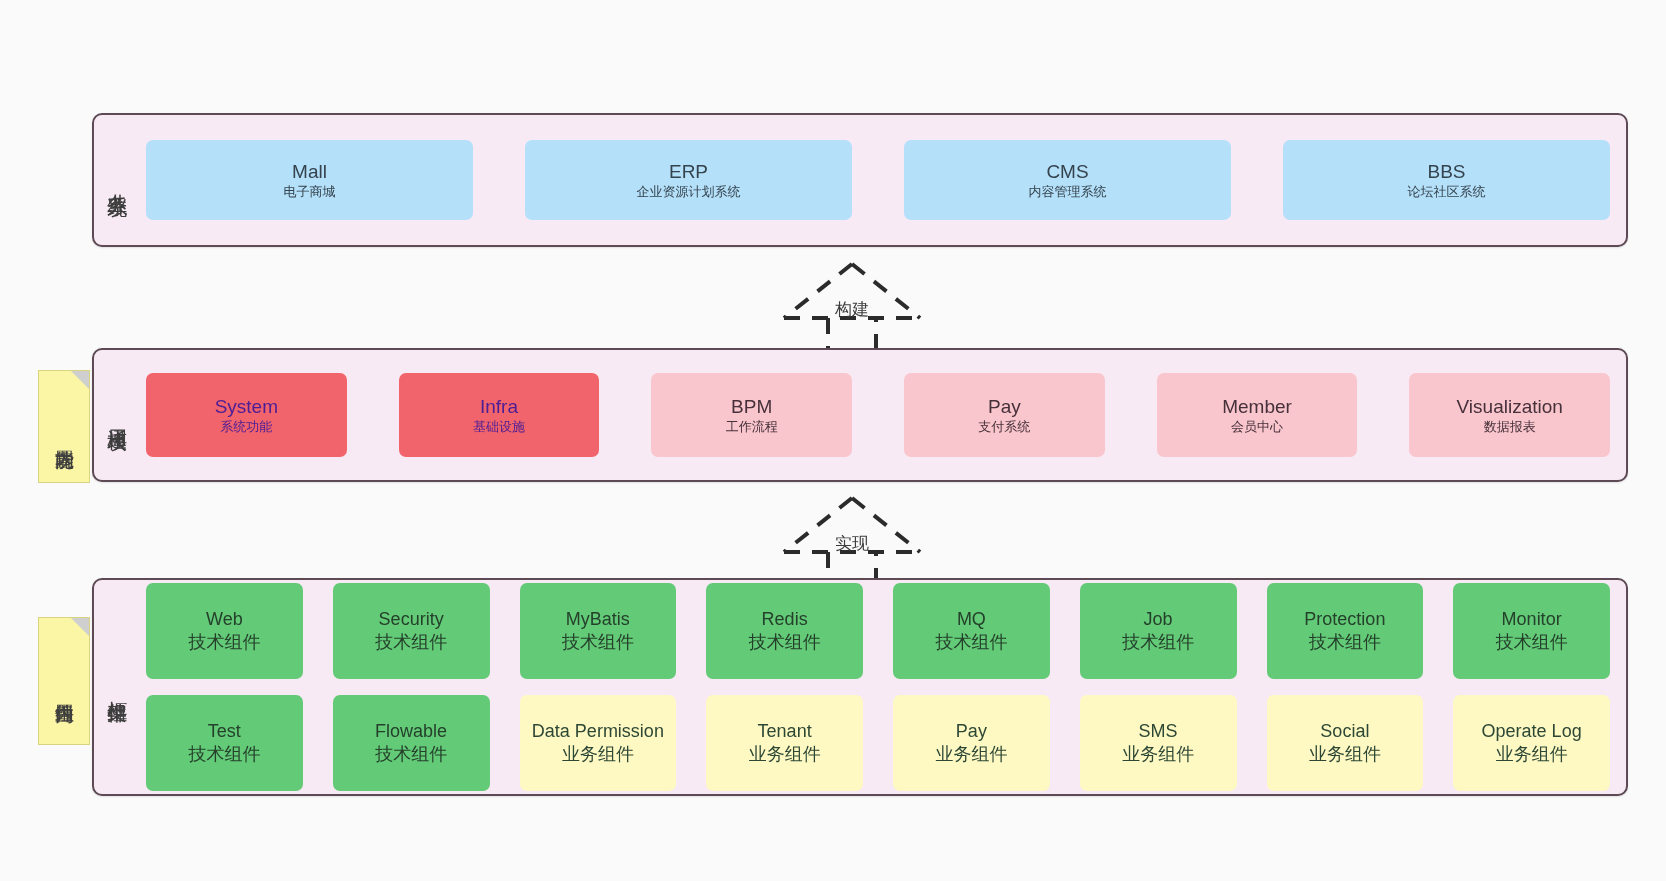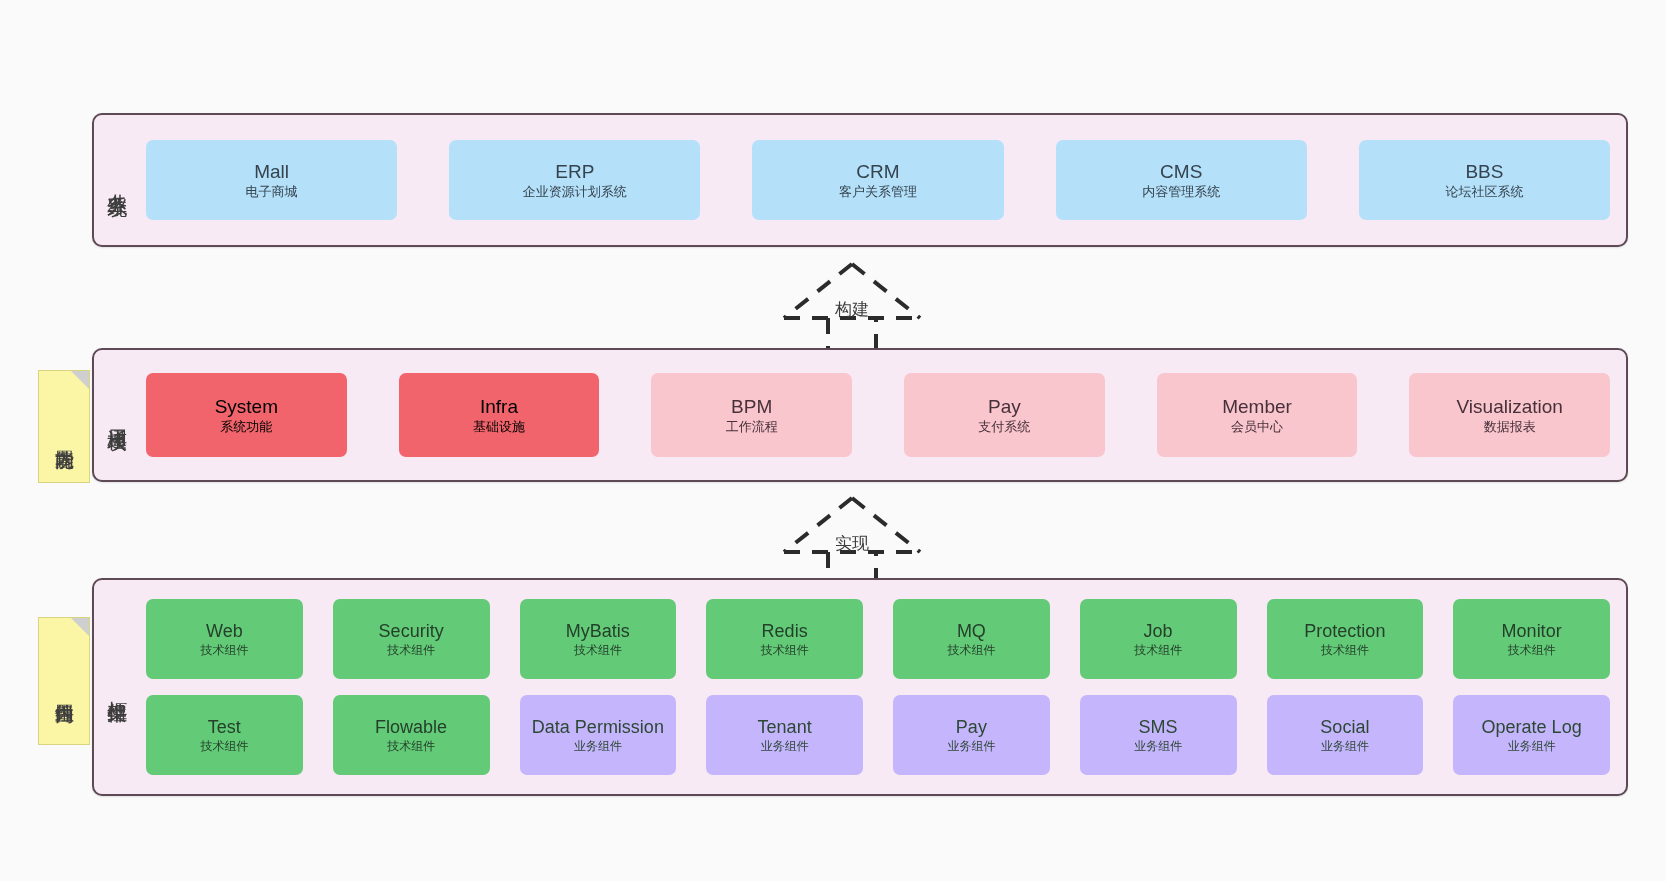--- a/index.html
+++ b/index.html
@@ -80,31 +80,31 @@
   .node.biz {
     background: #b5e0fa;
     height: 80px;
     flex: 1 1 0;
     color: #34434d;
   }
   .node.mod {
     height: 84px;
     flex: 1 1 0;
   }
-  .node.mod.strong { background: #f1646b; color: #000000; }
+  .node.mod.strong { background: #f1646b; color: #4c1d95; }
   .node.mod.soft   { background: #fac6cd; color: #46303a; }
 
   .node.comp {
-    height: 80px;
+    height: 96px;
     flex: 1 1 0;
   }
   .node.comp.tech { background: #63ca77; color: #24402b; }
-  .node.comp.biz2 { background: #c4b5fd; color: #2d4735; }
+  .node.comp.biz2 { background: #fef9c3; color: #2d4735; }
   .node.comp .en { font-size: 18px; }
-  .node.comp .cn { font-size: 12px; }
+  .node.comp .cn { font-size: 18px; }
 
   
   .note {
     position: absolute;
     box-sizing: border-box;
     width: 52px;
     background: #fbf6a5;
     border: 1px solid #d9d47f;
     display: flex;
     align-items: center;
@@ -162,24 +162,20 @@
       <div class="row wide">
         <div class="node biz">
           <span class="en">Mall</span>
           <span class="cn">电子商城</span>
         </div>
         <div class="node biz">
           <span class="en">ERP</span>
           <span class="cn">企业资源计划系统</span>
         </div>
         <div class="node biz">
-          <span class="en">CRM</span>
-          <span class="cn">客户关系管理</span>
-        </div>
-        <div class="node biz">
           <span class="en">CMS</span>
           <span class="cn">内容管理系统</span>
         </div>
         <div class="node biz">
           <span class="en">BBS</span>
           <span class="cn">论坛社区系统</span>
         </div>
       </div>
     </div>
   </div>

